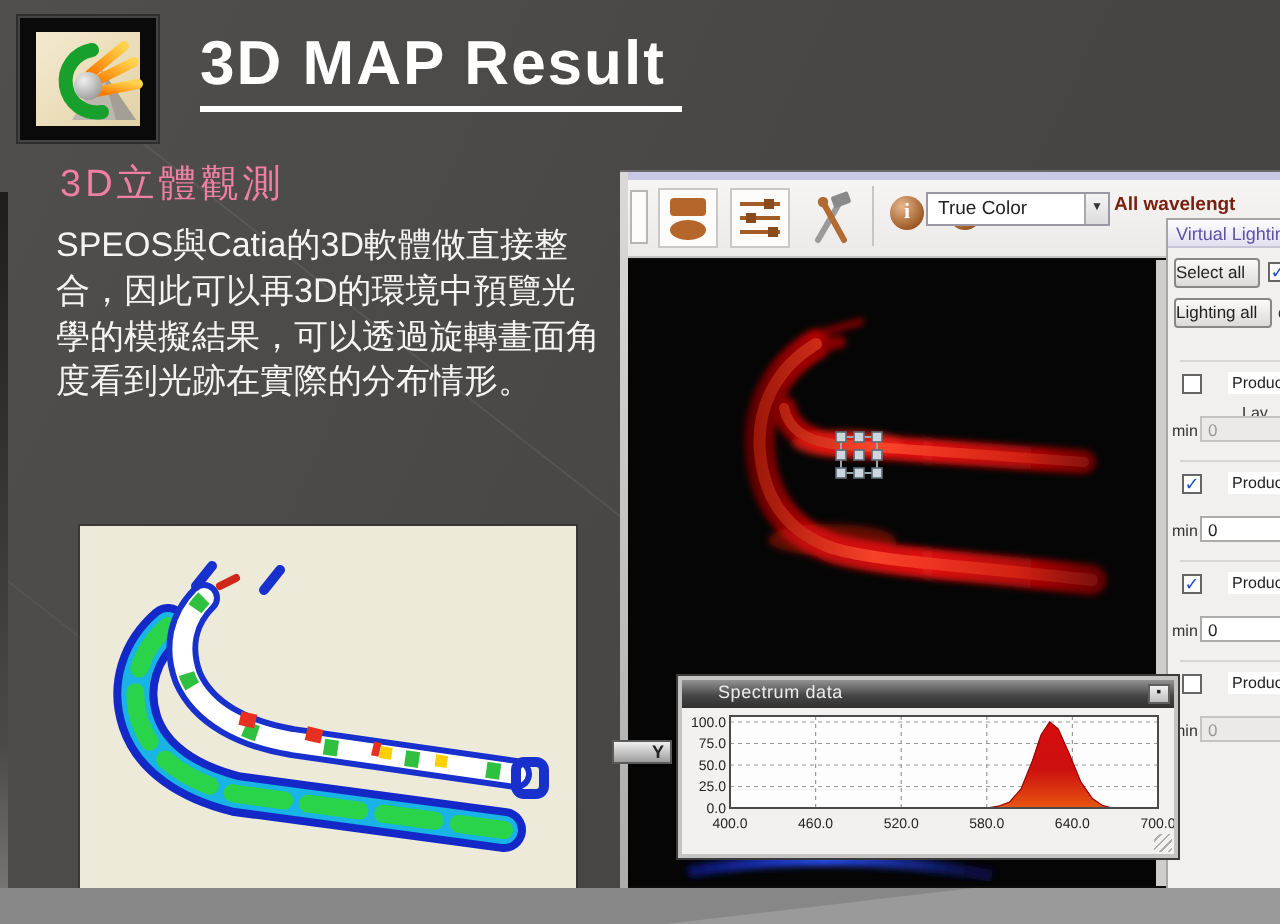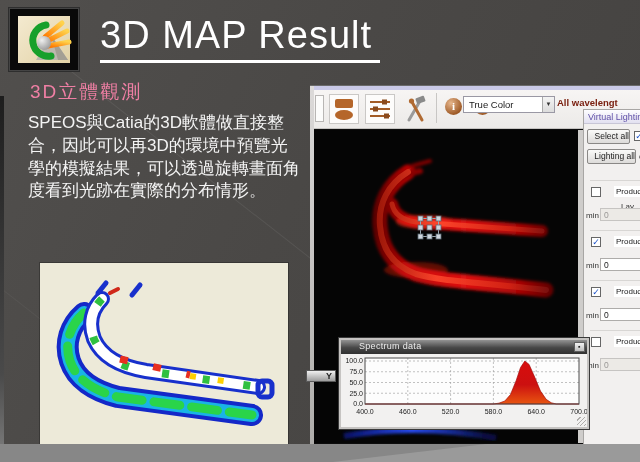--- a/index.html
+++ b/index.html
@@ -15,21 +15,21 @@
   .left-strip{position:absolute;left:0;top:96px;width:4px;height:348px;
     background:linear-gradient(#1d1d1d,#4a4a4a 80%,#757575);}
   .bottom-band{position:absolute;left:0;top:444px;width:640px;height:18px;background:#878787;}
   .bottom-band:after{content:"";position:absolute;inset:0;background:#9a9a9a;
     clip-path:polygon(52% 100%,76% 0,100% 0,100% 100%);}
   
   .icon-box{position:absolute;left:8px;top:7px;width:72px;height:65px;background:#0a0a0a;
     border:1px solid #2e2e2e;box-shadow:inset 0 0 0 1px #444;}
   .icon-inner{position:absolute;left:9px;top:8px;right:9px;bottom:8px;
     background:linear-gradient(135deg,#f4ead0,#e2d2a6);}
-  .page-title{position:absolute;left:100px;top:14px;font-size:38px;font-weight:normal;color:#ffffff;
+  .page-title{position:absolute;left:100px;top:14px;font-size:31px;font-weight:bold;color:#ffffff;
     letter-spacing:1px;border-bottom:3px solid #fff;padding:0 8px 3px 0;white-space:nowrap;}
   .subtitle{position:absolute;left:30px;top:79px;font-size:19px;color:#ef7fa4;letter-spacing:2px;text-align:center;}
   .bodytext{position:absolute;left:28px;top:112px;width:272px;font-size:17px;line-height:1.34;
     color:#f4f4f4;}
   
   .left-image{position:absolute;left:40px;top:263px;width:248px;height:182px;background:#edead9;
     box-shadow:0 0 0 1px rgba(0,0,0,.25);}
   
   .sw-window{position:absolute;left:310px;top:85px;width:330px;height:359px;background:#0c0c0c;
     border-top:1px solid #6a6a6a;overflow:hidden;}
@@ -61,21 +61,21 @@
   .wavelength-link{position:absolute;left:243px;top:11px;font-size:9.5px;font-weight:bold;
     color:#7a2010;white-space:nowrap;}
   .viewport{position:absolute;left:4px;top:44px;width:264px;height:313px;background:#050505;}
   .splitter{position:absolute;left:268px;top:44px;width:5px;height:313px;background:#cfcdcb;}
   
   .vl-panel{position:absolute;left:273px;top:23px;width:60px;height:336px;background:#f2f0ef;
     border:1px solid #a8a6a4;border-right:none;}
   .vl-title{height:14px;padding:2px 0 0 4px;font-size:9px;color:#6050a8;white-space:nowrap;
     background:linear-gradient(#fdfdff,#e2e0f0);border-bottom:1px solid #c8c6d6;}
   .vl-btn{position:absolute;height:15px;background:linear-gradient(#fafaf9,#dddbd9);
-    border:1px solid #8a8886;border-radius:2px;font-size:8.5px;color:#222;text-align:right;
+    border:1px solid #8a8886;border-radius:2px;font-size:8.5px;color:#222;text-align:left;
     line-height:13px;white-space:nowrap;overflow:hidden;}
   .vl-selectall{left:3px;top:19px;width:43px;}
   .vl-unselectall{left:3px;top:39px;width:49px;}
   .cb{position:absolute;width:10px;height:10px;background:#fff;border:1px solid #666;
     font-size:9px;line-height:9px;text-align:center;color:#1a50c8;font-weight:bold;}
   .cb-selectall{left:50px;top:21px;}
   .vl-de{position:absolute;left:55px;top:42px;font-size:8px;color:#333;}
   .vl-lay{position:absolute;left:37px;top:44px;font-size:8px;color:#333;margin-top:48px;}
   .vl-rows{position:absolute;left:0;top:70px;width:100%;}
   .vl-row{position:relative;height:50px;}

